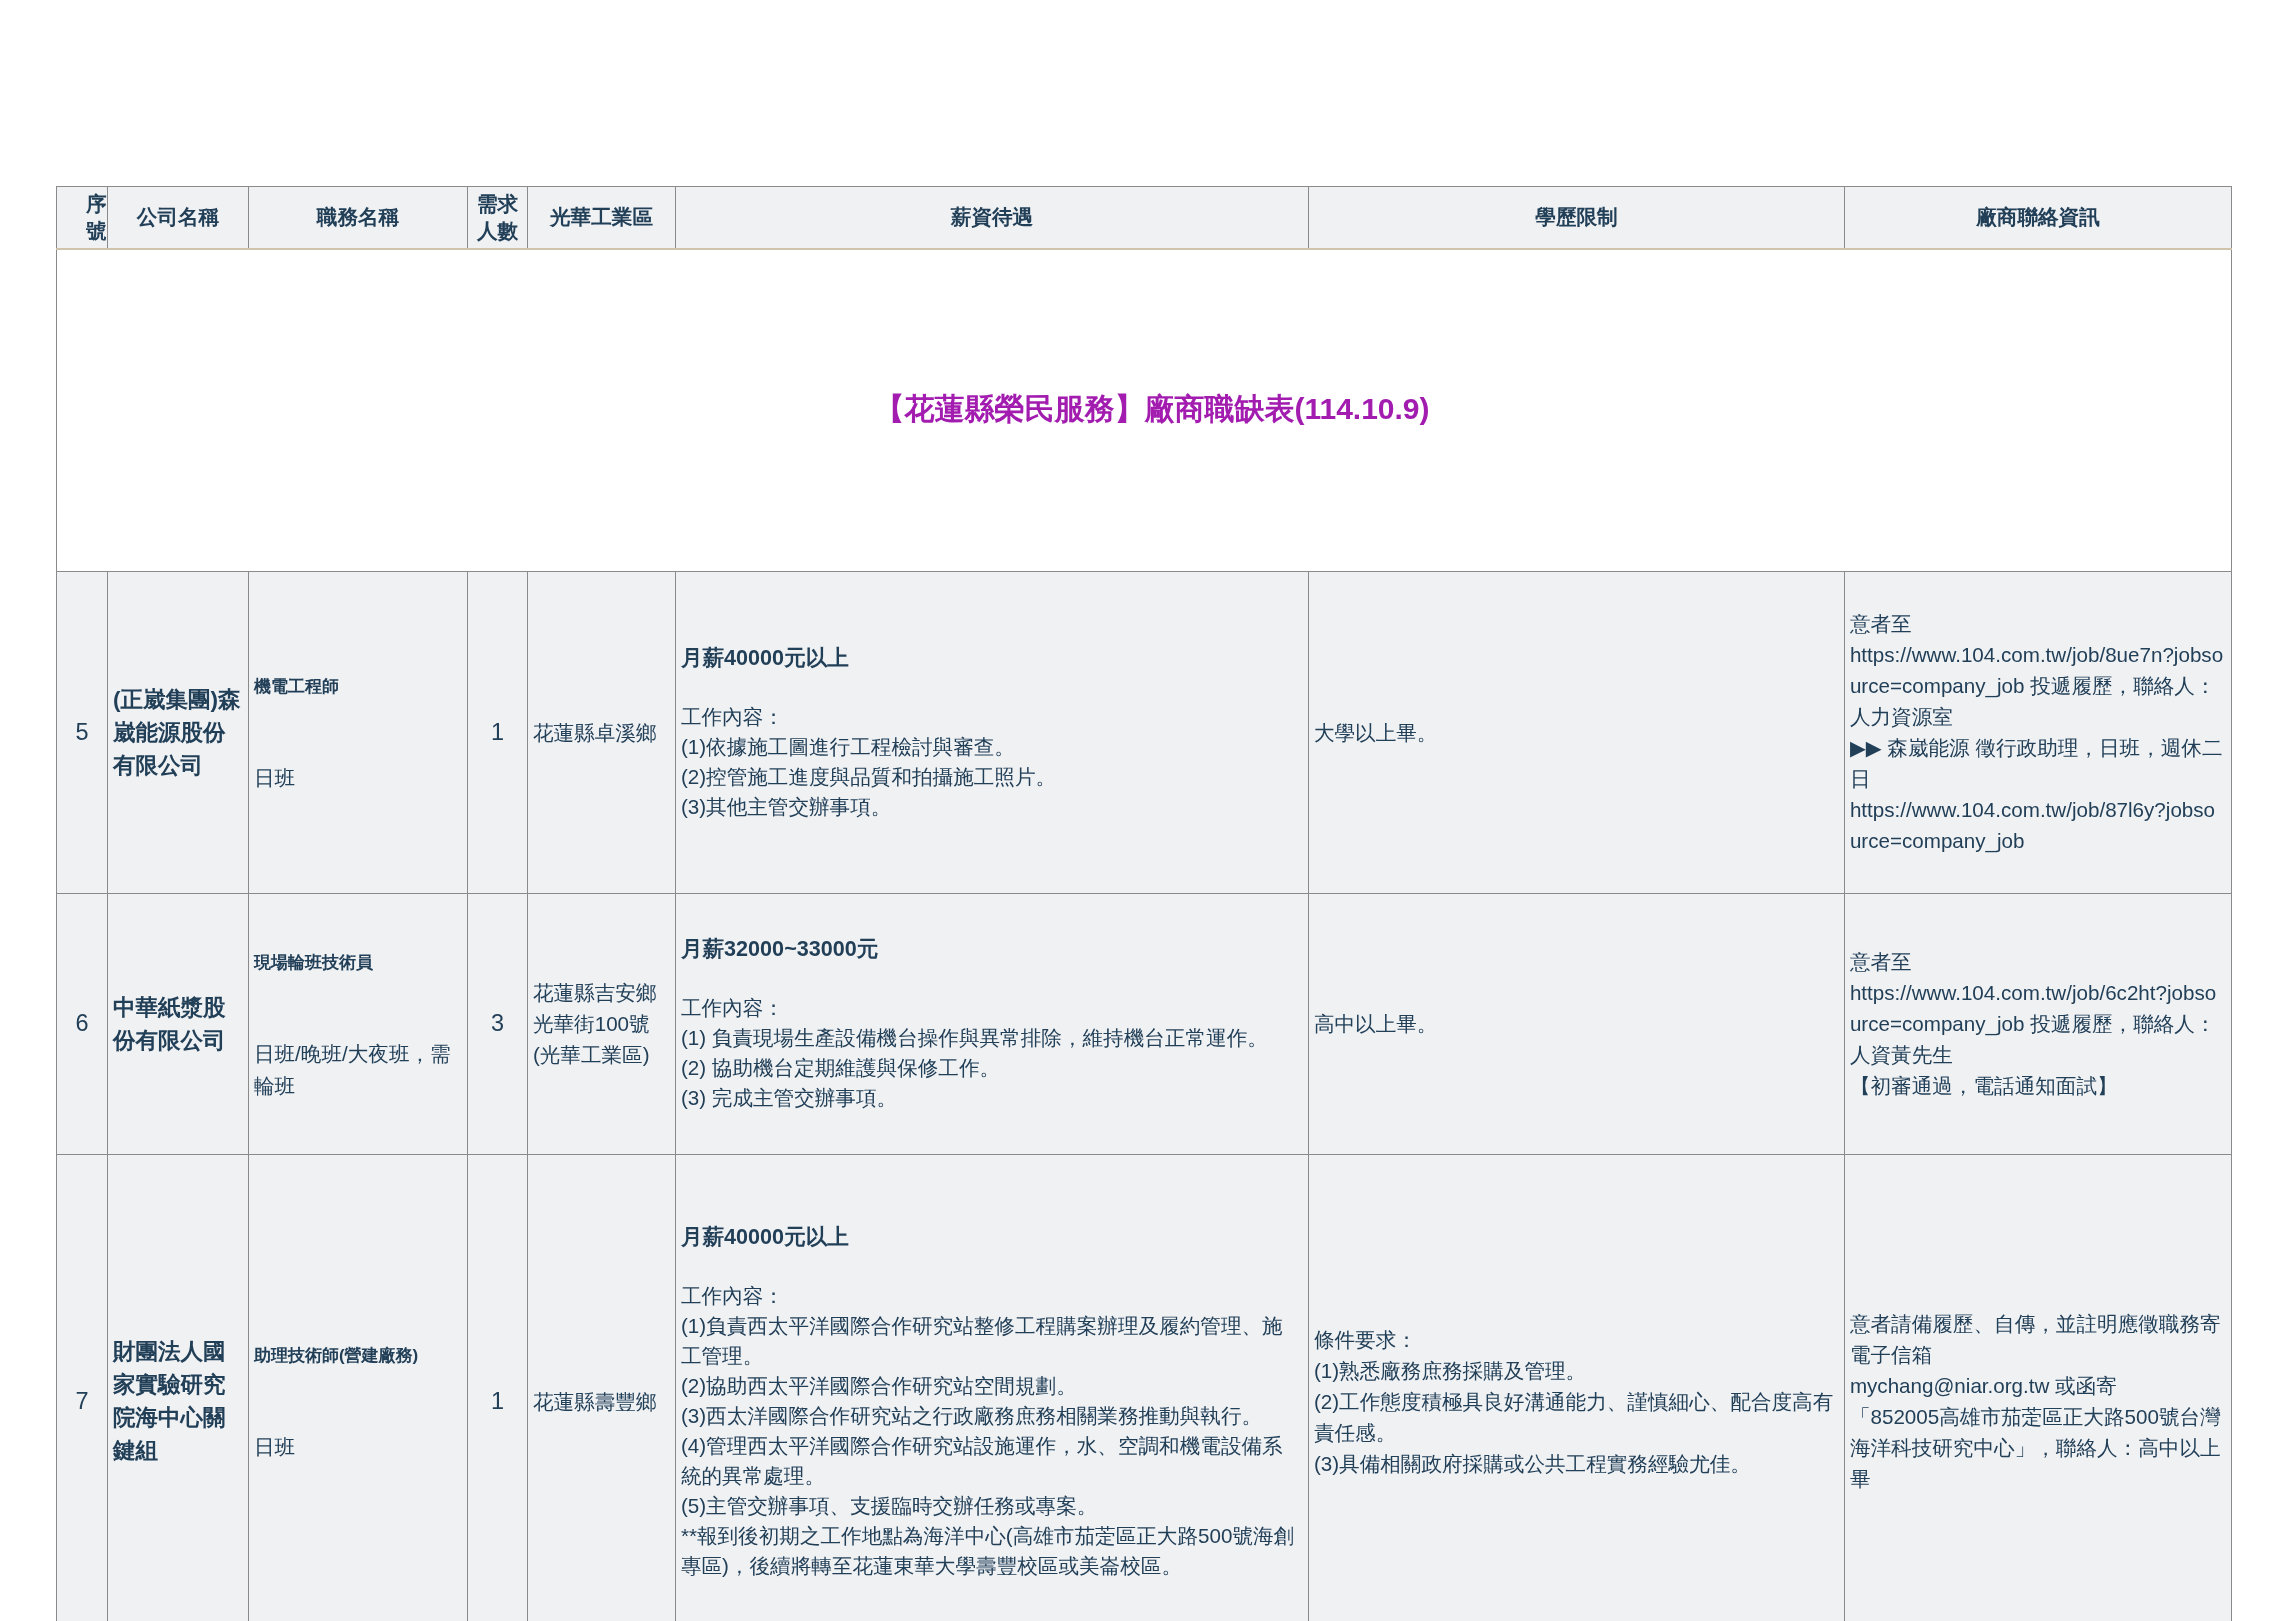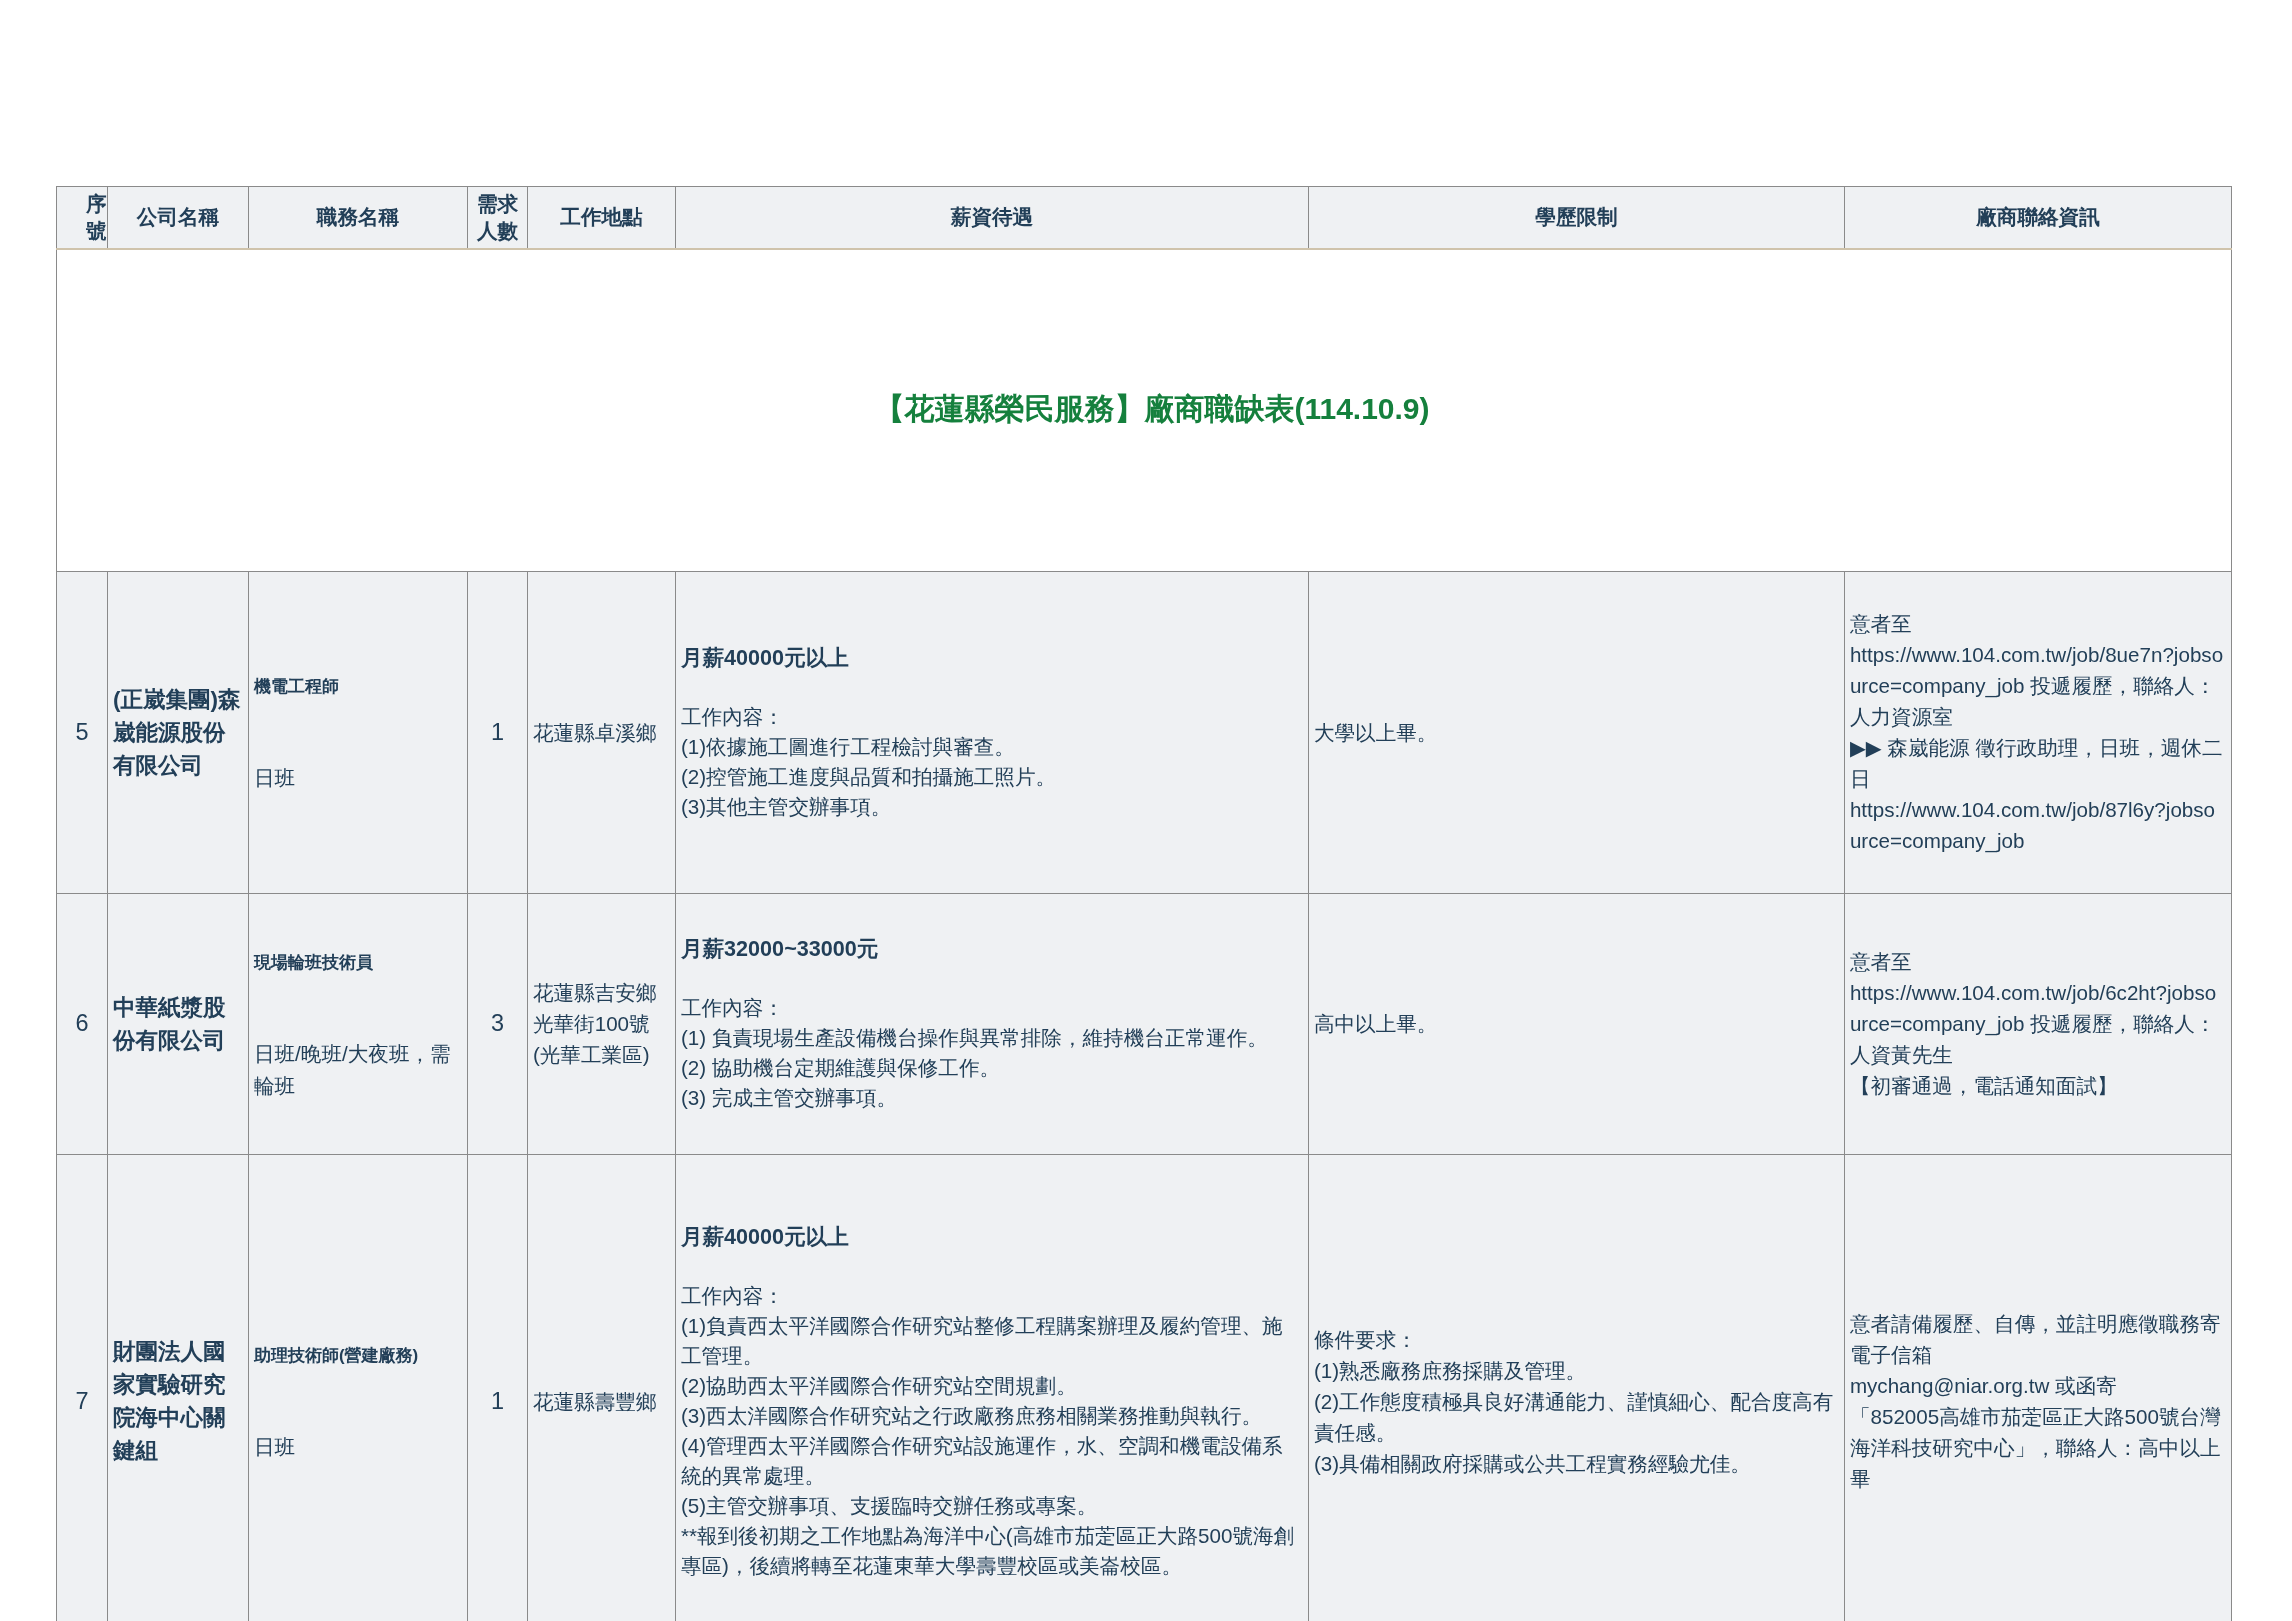--- a/index.html
+++ b/index.html
@@ -41,21 +41,21 @@
   tr.title-row td{
     background:#ffffff;
     border-top:2px solid #cfc3ab;
     border-bottom:1px solid #8a8a8a;
     height:96px;
     text-align:center;
   }
   .doc-title{
     font-size:30px;
     font-weight:bold;
-    color:#15803d;
+    color:#a21caf;
     margin-left:16px;
   }
   thead th{
     background:#eff1f3;
     font-weight:bold;
     text-align:center;
     height:57px;
     line-height:26.5px;
   }
   th.th-seq{padding:0 29px;}
@@ -115,21 +115,21 @@
           <span class="doc-title">【花蓮縣榮民服務】廠商職缺表(114.10.9)</span>
         </td>
       </tr>
     </tbody>
     <thead>
       <tr>
         <th class="th-seq">序號</th>
         <th>公司名稱</th>
         <th>職務名稱</th>
         <th>需求人數</th>
-        <th>工作地點</th>
+        <th>光華工業區</th>
         <th>薪資待遇</th>
         <th>學歷限制</th>
         <th>廠商聯絡資訊</th>
       </tr>
     </thead>
     <tbody>
   <tr>
     <td class="cell-no">5</td>
     <td class="cell-company">(正崴集團)森崴能源股份有限公司</td>
     <td class="cell-job">

